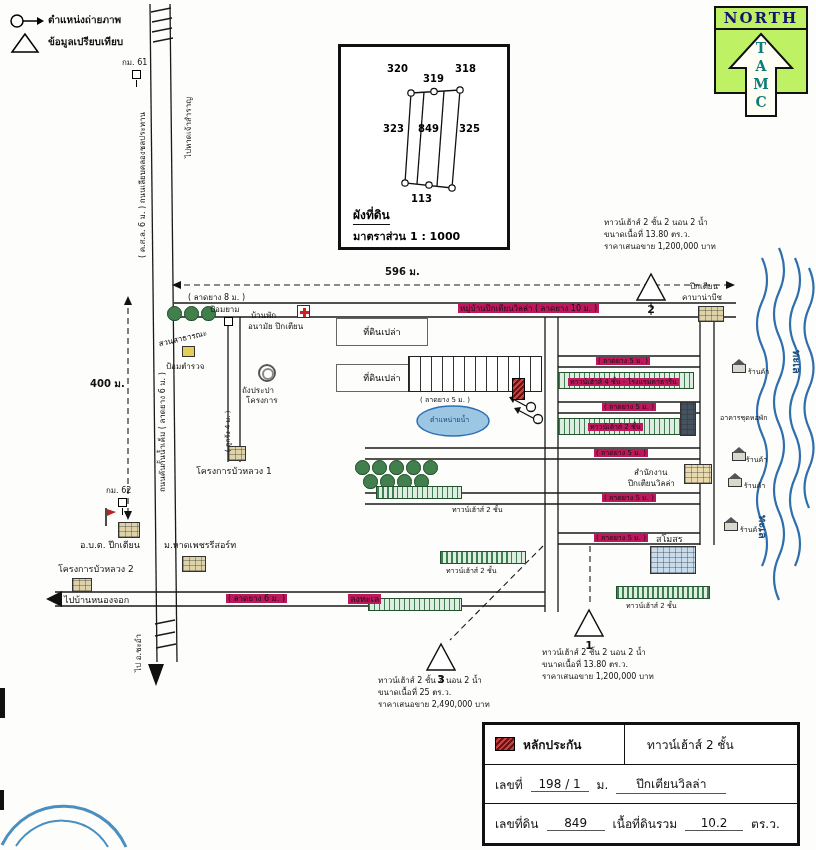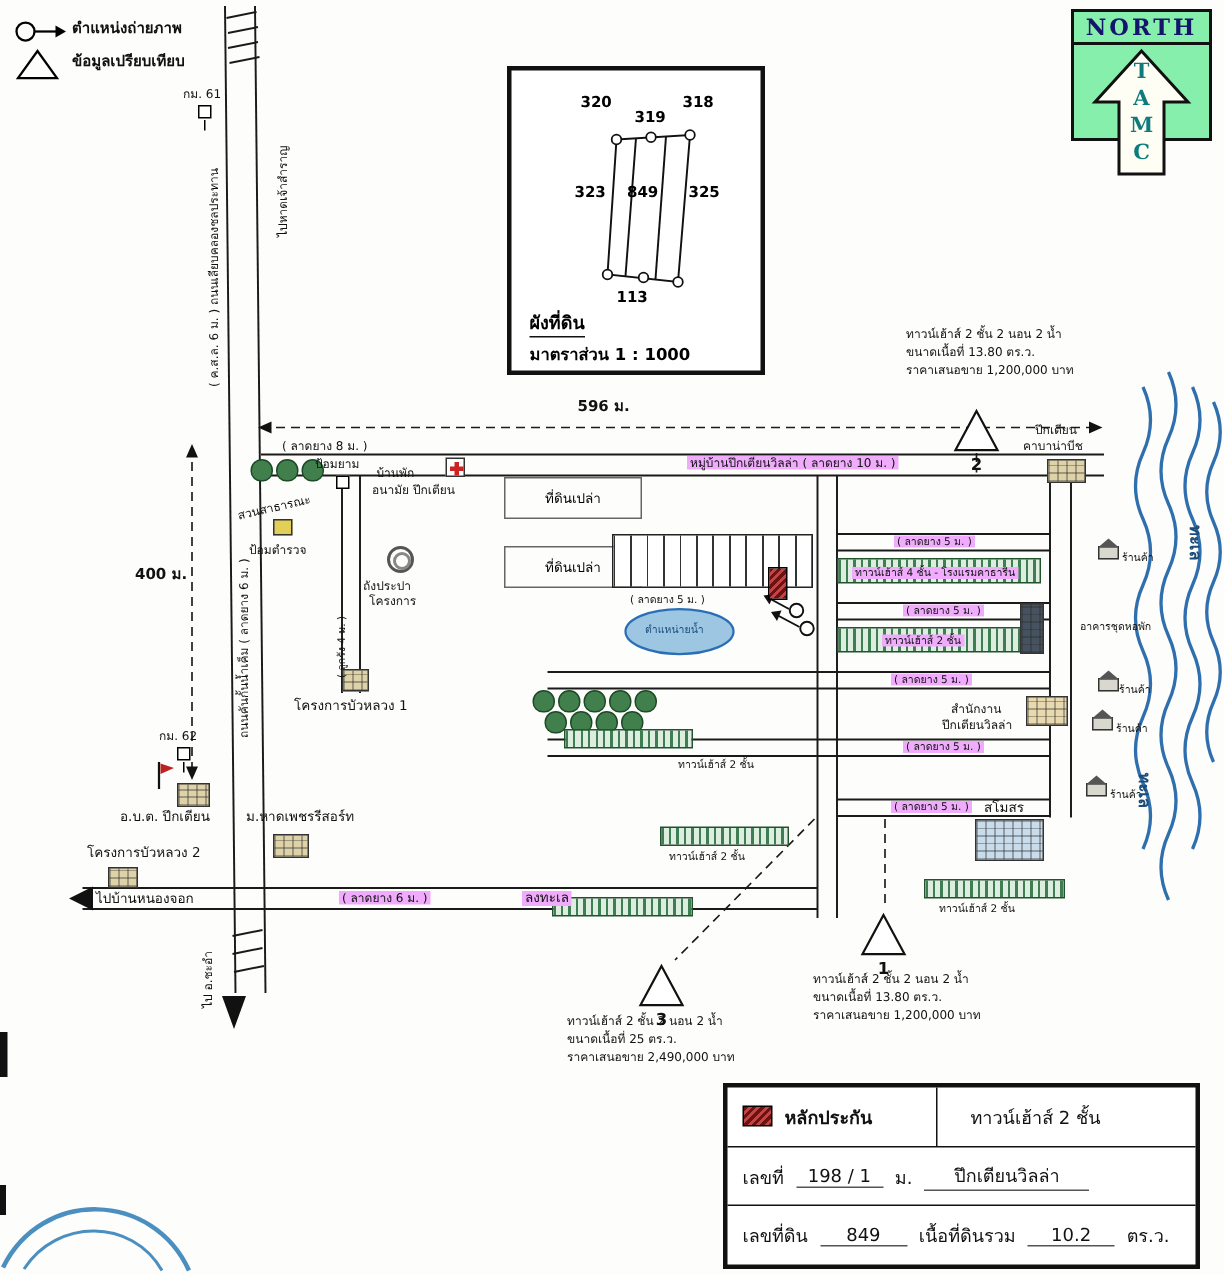--- a/index.html
+++ b/index.html
@@ -2,21 +2,21 @@
 <html><head>
 <meta charset="utf-8">
 <style>
   *{margin:0;padding:0;box-sizing:border-box}
   body{background:#ddd;font-family:"DejaVu Sans",sans-serif}
   #map{position:relative;width:816px;height:850px;background:#fdfdfb;overflow:hidden}
   svg.ov{position:absolute;left:0;top:0;z-index:1}
   .lbl{position:absolute;font-size:9px;color:#111;white-space:nowrap;line-height:1.15;z-index:6}
   .s7{font-size:7px}.s8{font-size:8px}.s10{font-size:10px}.s11{font-size:11px}
   .b{font-weight:bold}
-  .wbg{background:#f0abfc;padding:0 2px}
+  .wbg{background:#be185d;padding:0 2px}
   .blue{color:#1b4c7a}
   .rot{transform:rotate(-90deg);transform-origin:left top}
   .rot90{transform:rotate(90deg);transform-origin:left top}
   .tilt{transform:rotate(-13deg)}
   .icon{position:absolute;z-index:4}
   .stripe-row{position:absolute;z-index:3;border:1px solid #23522f;
     background:repeating-linear-gradient(90deg,#3f7d52 0 1.5px,#ddeee0 1.5px 5px)}
   .lots{position:absolute;z-index:3;border:1px solid #222;
     background:repeating-linear-gradient(90deg,#333 0 1px,#fff 1px 11px)}
   .redunit{position:absolute;z-index:4;border:1px solid #000;
@@ -40,21 +40,21 @@
   .cross{position:absolute;z-index:3;width:13px;height:13px;border:1px solid #333;background:#fff}
   .cross::before{content:"";position:absolute;left:5px;top:2px;width:3px;height:9px;background:#c22}
   .cross::after{content:"";position:absolute;left:2px;top:5px;width:9px;height:3px;background:#c22}
   .guardbox{position:absolute;z-index:3;width:9px;height:9px;border:1px solid #000;background:#fff}
   .policebox{position:absolute;z-index:3;width:13px;height:11px;border:1px solid #333;background:#e3cf58}
   .tank{position:absolute;z-index:3;width:18px;height:18px;border:2px solid #555;border-radius:50%}
   .tank::before{content:"";position:absolute;left:2px;top:2px;width:8px;height:8px;border:2px solid #888;border-radius:50%}
   .parcel{position:absolute;z-index:2;border:1px solid #666;display:flex;align-items:center;justify-content:center;font-size:9px}
   .artifact{position:absolute;z-index:2;background:#111}
 
-  #north{position:absolute;left:714px;top:6px;width:94px;height:88px;border:2px solid #111;background:#86efac;z-index:7}
+  #north{position:absolute;left:714px;top:6px;width:94px;height:88px;border:2px solid #111;background:#bef264;z-index:7}
   #north .nt{font-family:"DejaVu Serif",serif;font-weight:bold;font-size:15px;letter-spacing:2px;
     color:#14146b;text-align:center;border-bottom:2px solid #111;padding:1px 0}
   #north .aw{position:relative;height:92px}
   #north .nl{position:absolute;left:0;width:100%;text-align:center;font-family:"DejaVu Serif",serif;
     font-weight:bold;font-size:14px;color:#0e7c7c;z-index:2}
 
   #inset{position:absolute;left:338px;top:44px;width:172px;height:206px;border:3px solid #111;background:#fff;z-index:7}
   #inset .ilbl{position:absolute;font-size:10px;font-weight:bold;white-space:nowrap}
   #inset .ititle{position:absolute;font-size:12px;font-weight:bold;border-bottom:1.5px solid #111}
   #inset .iscale{position:absolute;font-size:11px;font-weight:bold}

